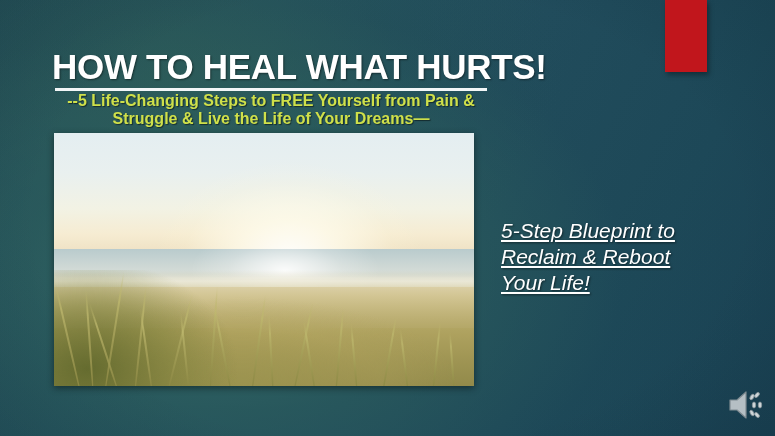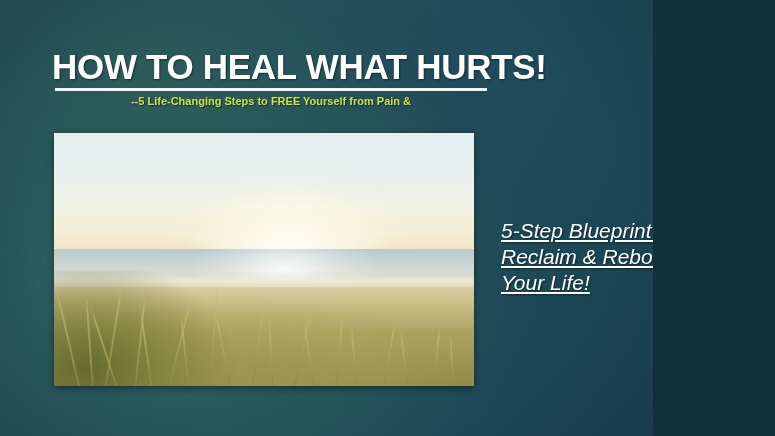--- a/index.html
+++ b/index.html
@@ -6,21 +6,21 @@
     margin: 0;
     padding: 0;
     background: #12303c;
   }
   body {
     font-family: "Liberation Sans", sans-serif;
   }
 
   #slide {
     position: relative;
-    width: 653px;
+    width: 775px;
     height: 436px;
     overflow: hidden;
     background-color: #0c4a6e;
   }
 
   
   .bg-base {
     position: absolute;
     inset: 0;
     background:
@@ -72,21 +72,21 @@
   }
 
   
   .subtitle {
     position: absolute;
     left: 55px;
     top: 92px;
     width: 432px;
     text-align: center;
     color: #cfe04a;
-    font-size: 11px;
+    font-size: 16px;
     line-height: 18px;
     font-weight: bold;
     text-shadow: 1px 1px 1px rgba(0,0,0,0.5);
   }
   .subtitle .l2 { display: block; }
 
   
   .photo-frame {
     position: absolute;
     left: 54px;
@@ -198,20 +198,21 @@
   <div class="bg-base"></div>
   <div class="bg-vignette"></div>
 
   <div class="red-block"></div>
 
   <div class="title">HOW TO HEAL  WHAT HURTS!</div>
   <div class="title-rule"></div>
 
   <div class="subtitle">
     <span>--5 Life-Changing Steps to FREE Yourself from Pain &amp;</span>
+    <span class="l2">Struggle &amp; Live the Life of Your Dreams—</span>
   </div>
 
   <div class="photo-frame">
     <div class="photo"></div>
     <div class="photo-sea"></div>
     <div class="photo-foam"></div>
     <div class="photo-sand"></div>
     <div class="photo-grass">
       <div class="blade" style="left:6%;  height:96%; transform:rotate(-13deg);"></div>
       <div class="blade" style="left:9%;  height:88%; transform:rotate(-4deg);"></div>

